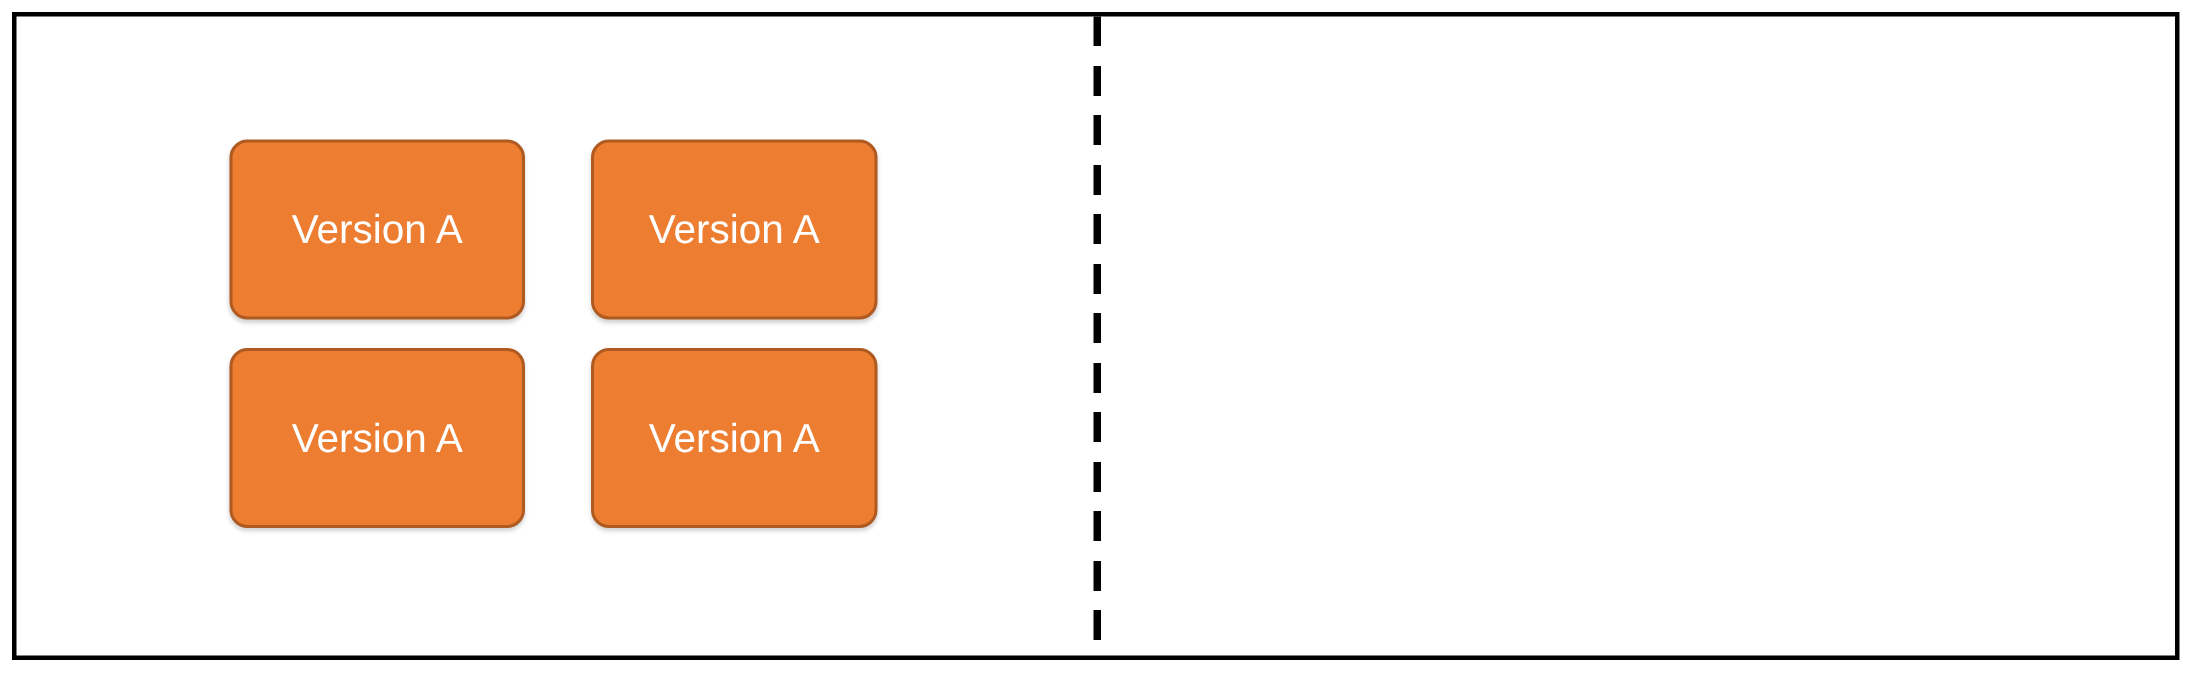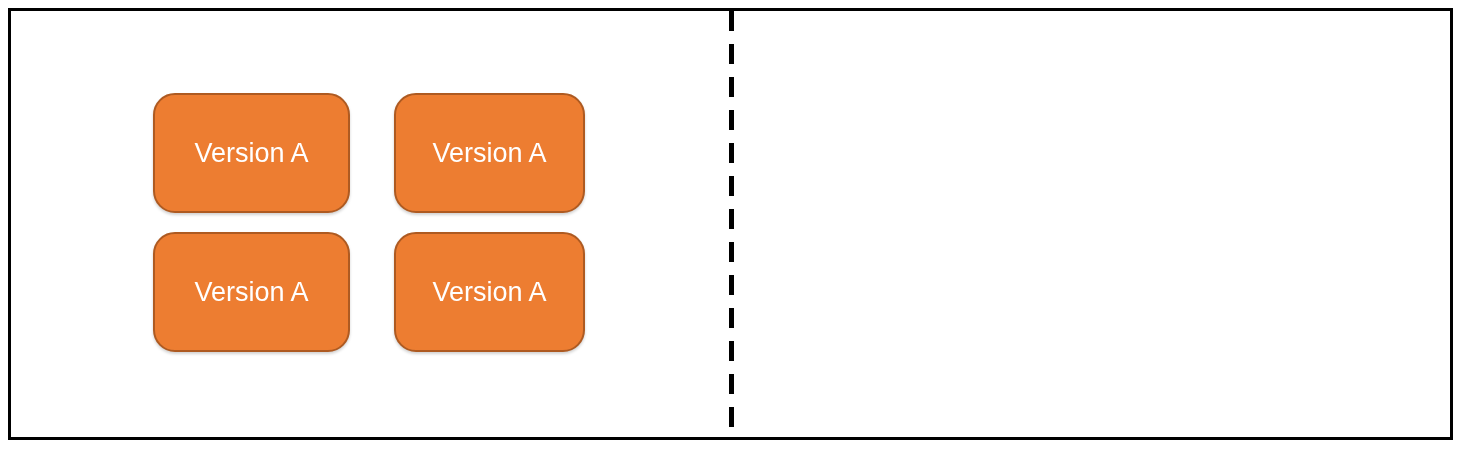--- a/index.html
+++ b/index.html
@@ -37,21 +37,21 @@
       #000000 0px,
       #000000 20px,
       transparent 20px,
       transparent 33px
     );
   }
   .shape {
     position: absolute;
     background: #ED7D31;
     border: 2px solid #AE5A21;
-    border-radius: 22px;
+    border-radius: 12px;
     box-shadow: 0 2px 3px rgba(0,0,0,0.18);
     display: flex;
     align-items: center;
     justify-content: center;
     color: #ffffff;
     font-size: 27px;
     box-sizing: border-box;
     cursor: default;
     user-select: none;
   }

